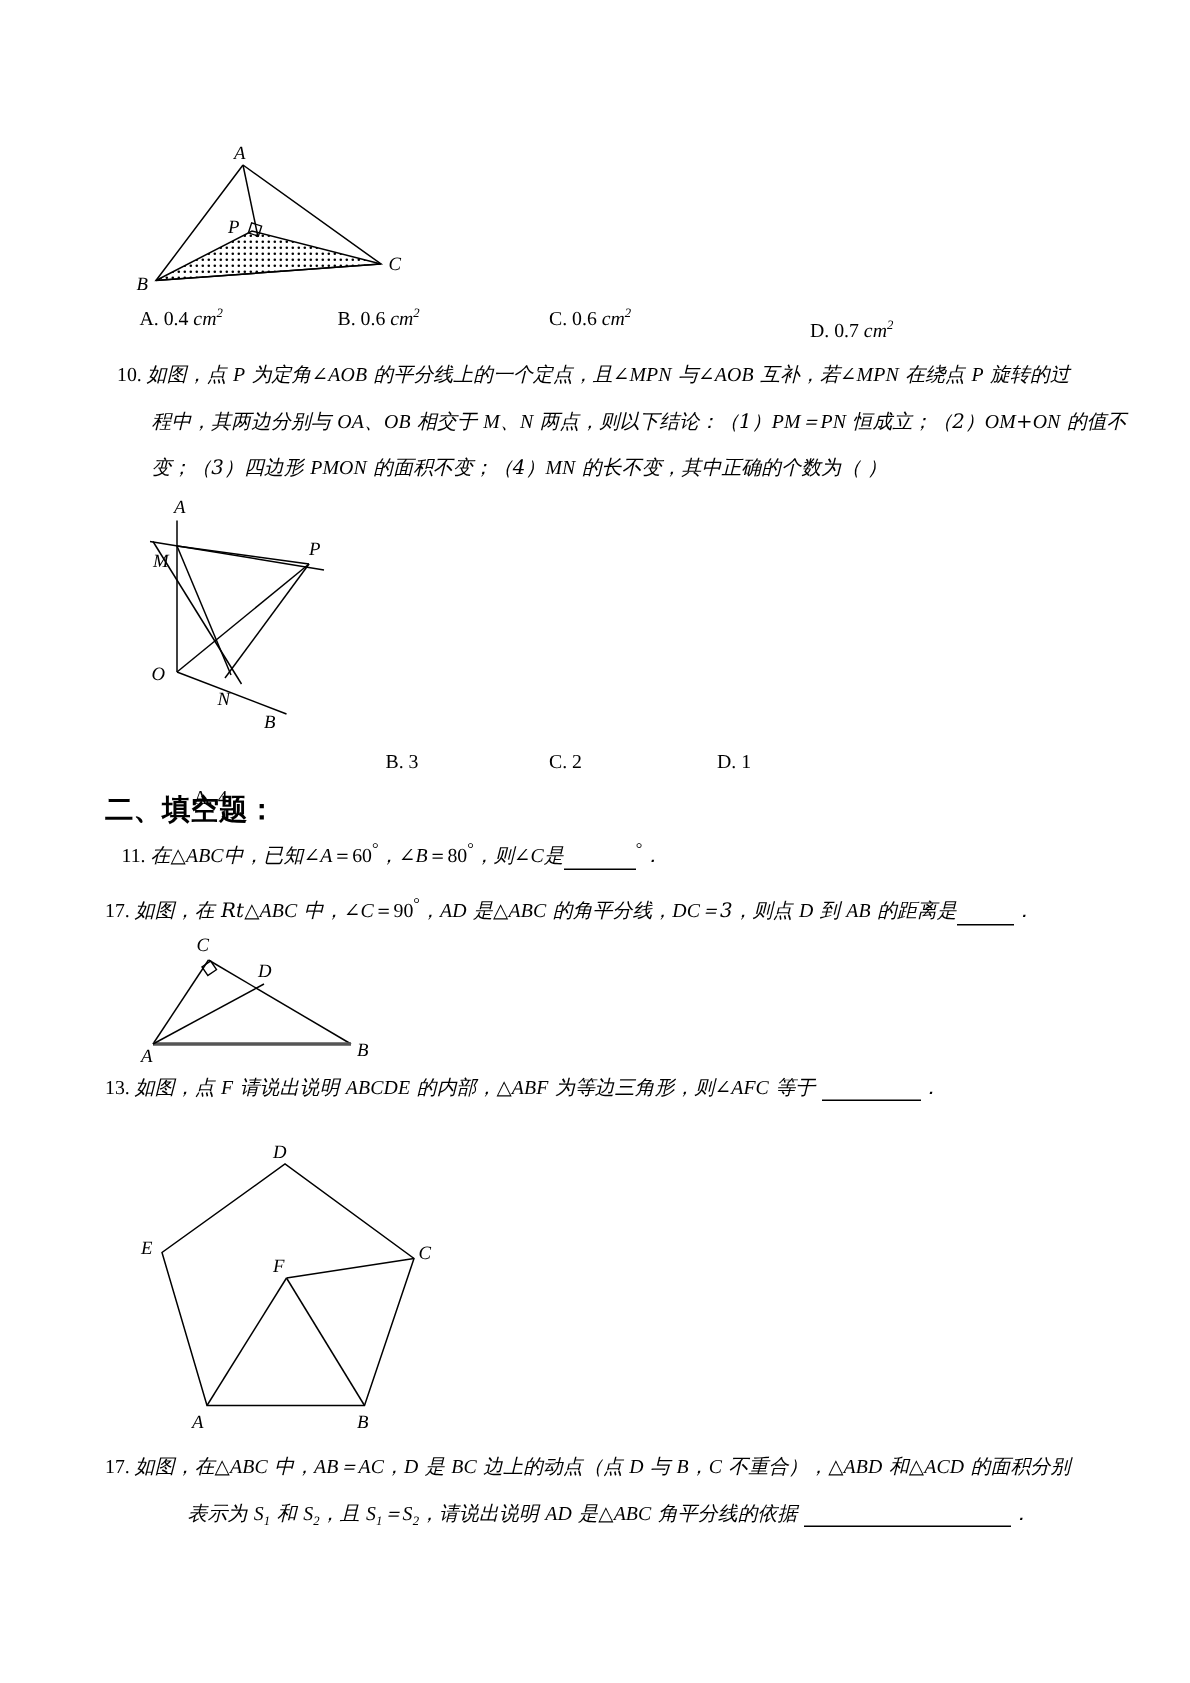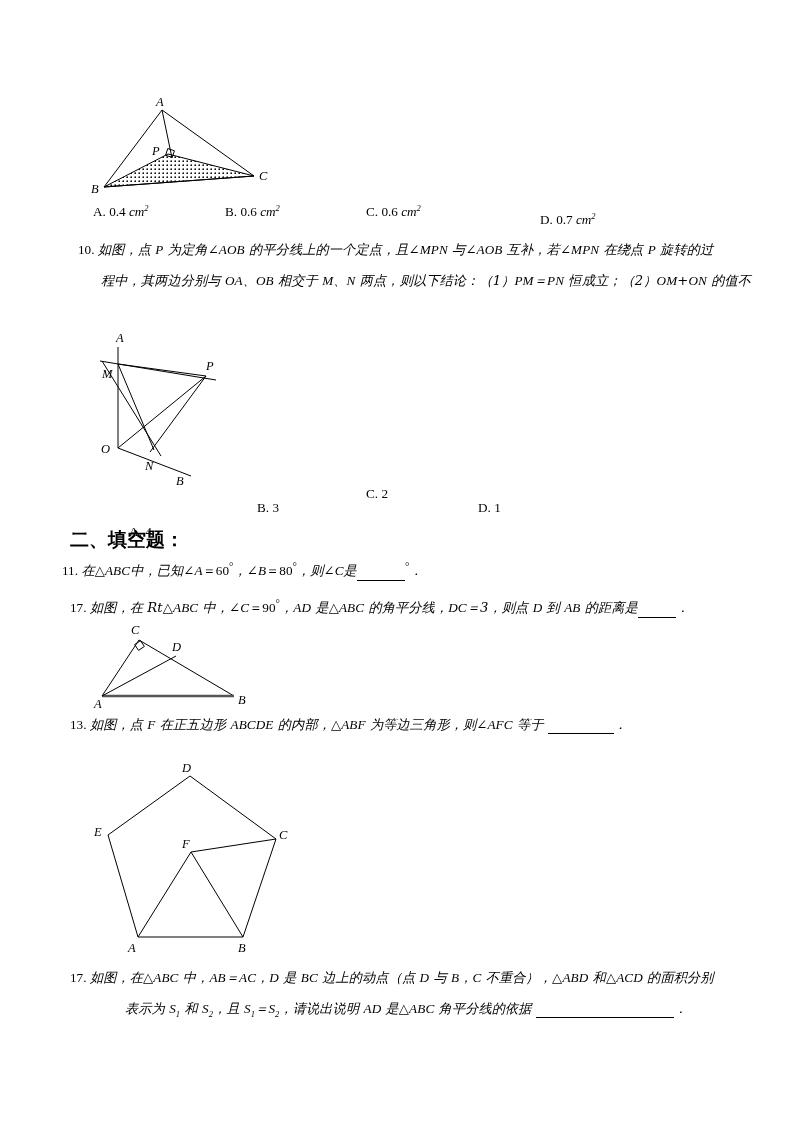--- a/index.html
+++ b/index.html
@@ -120,20 +120,23 @@
     <span class="it">cm</span><span class="sup">2</span>
   </div>
 
   <div class="qline" style="left:78px; top:243px;">
     <span class="num">10.</span>
     <span class="cn">如图，点 </span><span class="it">P</span><span class="cn"> 为定角∠</span><span class="it">AOB</span><span class="cn"> 的平分线上的一个定点，且∠</span><span class="it">MPN</span><span class="cn"> 与∠</span><span class="it">AOB</span><span class="cn"> 互补，若∠</span><span class="it">MPN</span><span class="cn"> 在绕点 </span><span class="it">P</span><span class="cn"> 旋转的过</span>
   </div>
   <div class="qline" style="left:101px; top:274px;">
     <span class="cn">程中，其两边分别与 </span><span class="it">OA</span><span class="cn">、</span><span class="it">OB</span><span class="cn"> 相交于 </span><span class="it">M</span><span class="cn">、</span><span class="it">N</span><span class="cn"> 两点，则以下结论：（1）</span><span class="it">PM</span><span class="cn">＝</span><span class="it">PN</span><span class="cn"> 恒成立；（2）</span><span class="it">OM</span><span class="cn">+</span><span class="it">ON</span><span class="cn"> 的值不</span>
   </div>
+  <div class="qline" style="left:101px; top:305px;">
+    <span class="cn">变；（3）四边形 </span><span class="it">PMON</span><span class="cn"> 的面积不变；（4）</span><span class="it">MN</span><span class="cn"> 的长不变，其中正确的个数为（      ）</span>
+  </div>
 
   <div class="fig" style="left:86px; top:328px;">
     <svg width="230" height="165" viewBox="0 0 230 165">
 
       <line x1="32" y1="19" x2="32" y2="120" stroke="#000" stroke-width="1"></line>
 
       <line x1="16" y1="33" x2="75" y2="128" stroke="#000" stroke-width="1"></line>
 
       <line x1="14" y1="33" x2="130" y2="52" stroke="#000" stroke-width="1"></line>
 
@@ -156,32 +159,32 @@
   </div>
 
   <div class="opt" style="left:93px; top:524px;margin-left:36px;">
     <span>A.</span>
     <span class="num">4</span>
   </div>
   <div class="opt" style="left:225px; top:500px;margin-left:32px;">
     <span>B.</span>
     <span class="num">3</span>
   </div>
-  <div class="opt" style="left:366px; top:486px;">
+  <div class="opt" style="left:366px; top:500px;">
     <span>C.</span>
     <span class="num">2</span>
   </div>
   <div class="opt" style="left:478px; top:500px;">
     <span>D.</span>
     <span class="num">1</span>
   </div>
 
   <div class="sec-head" style="left:70px; top:527px;">二、填空题：</div>
 
-  <div class="qline" style="left:62px; top:561px;">
+  <div class="qline" style="left:81px; top:561px;">
     <span class="num">11.</span>
     <span class="cn">在△</span><span class="it">ABC</span><span class="cn">中，已知∠</span><span class="it">A</span><span class="num">＝60</span><span class="deg">°</span><span class="cn">，∠</span><span class="it">B</span><span class="num">＝80</span><span class="deg">°</span><span class="cn">，则∠</span><span class="it">C</span><span class="cn">是</span><span class="blank" style="color:transparent; width:48px;">______</span><span class="deg">°</span><span class="cn">．</span>
   </div>
 
   <div class="qline" style="left:70px; top:598px;">
     <span class="num">17.</span>
     <span class="cn">如图，在 Rt△</span><span class="it">ABC</span><span class="cn"> 中，∠</span><span class="it">C</span><span class="num">＝90</span><span class="deg">°</span><span class="cn">，</span><span class="it">AD</span><span class="cn"> 是△</span><span class="it">ABC</span><span class="cn"> 的角平分线，</span><span class="it">DC</span><span class="cn">＝3，则点 </span><span class="it">D</span><span class="cn"> 到 </span><span class="it">AB</span><span class="cn"> 的距离是</span><span class="blank" style="color:transparent; width:38px;">_____</span><span class="cn">．</span>
   </div>
 
   <div class="fig" style="left:86px; top:618px;">
@@ -198,21 +201,21 @@
       <rect x="50" y="24" width="7" height="7" fill="none" stroke="#000" stroke-width="0.9" transform="rotate(-34 53.5 27.5)"></rect>
       <text class="lbl" x="45" y="16">C</text>
       <text class="lbl" x="86" y="33">D</text>
       <text class="lbl" x="8" y="90">A</text>
       <text class="lbl" x="152" y="86">B</text>
     </svg>
   </div>
 
   <div class="qline" style="left:70px; top:718px;">
     <span class="num">13.</span>
-    <span class="cn">如图，点 </span><span class="it">F</span><span class="cn"> 在正五边形 </span><span class="it">ABCDE</span><span class="cn"> 的内部，△</span><span class="it">ABF</span><span class="cn"> 为等边三角形，则∠</span><span class="it">AFC</span><span class="cn"> 等于 </span><span class="blank" style="color:transparent; width:66px;">________</span><span class="cn">．</span>
+    <span class="cn">如图，点 </span><span class="it">F</span><span class="cn"> 请说出说明 </span><span class="it">ABCDE</span><span class="cn"> 的内部，△</span><span class="it">ABF</span><span class="cn"> 为等边三角形，则∠</span><span class="it">AFC</span><span class="cn"> 等于 </span><span class="blank" style="color:transparent; width:66px;">________</span><span class="cn">．</span>
   </div>
 
   <div class="fig" style="left:86px; top:756px;">
     <svg width="230" height="205" viewBox="0 0 230 205">
 
       <polygon points="52,181 157,181 190,83 104,20 22,79" fill="none" stroke="#000" stroke-width="1"></polygon>
 
       <line x1="52" y1="181" x2="105" y2="96" stroke="#000" stroke-width="1"></line>
       <line x1="157" y1="181" x2="105" y2="96" stroke="#000" stroke-width="1"></line>
 

